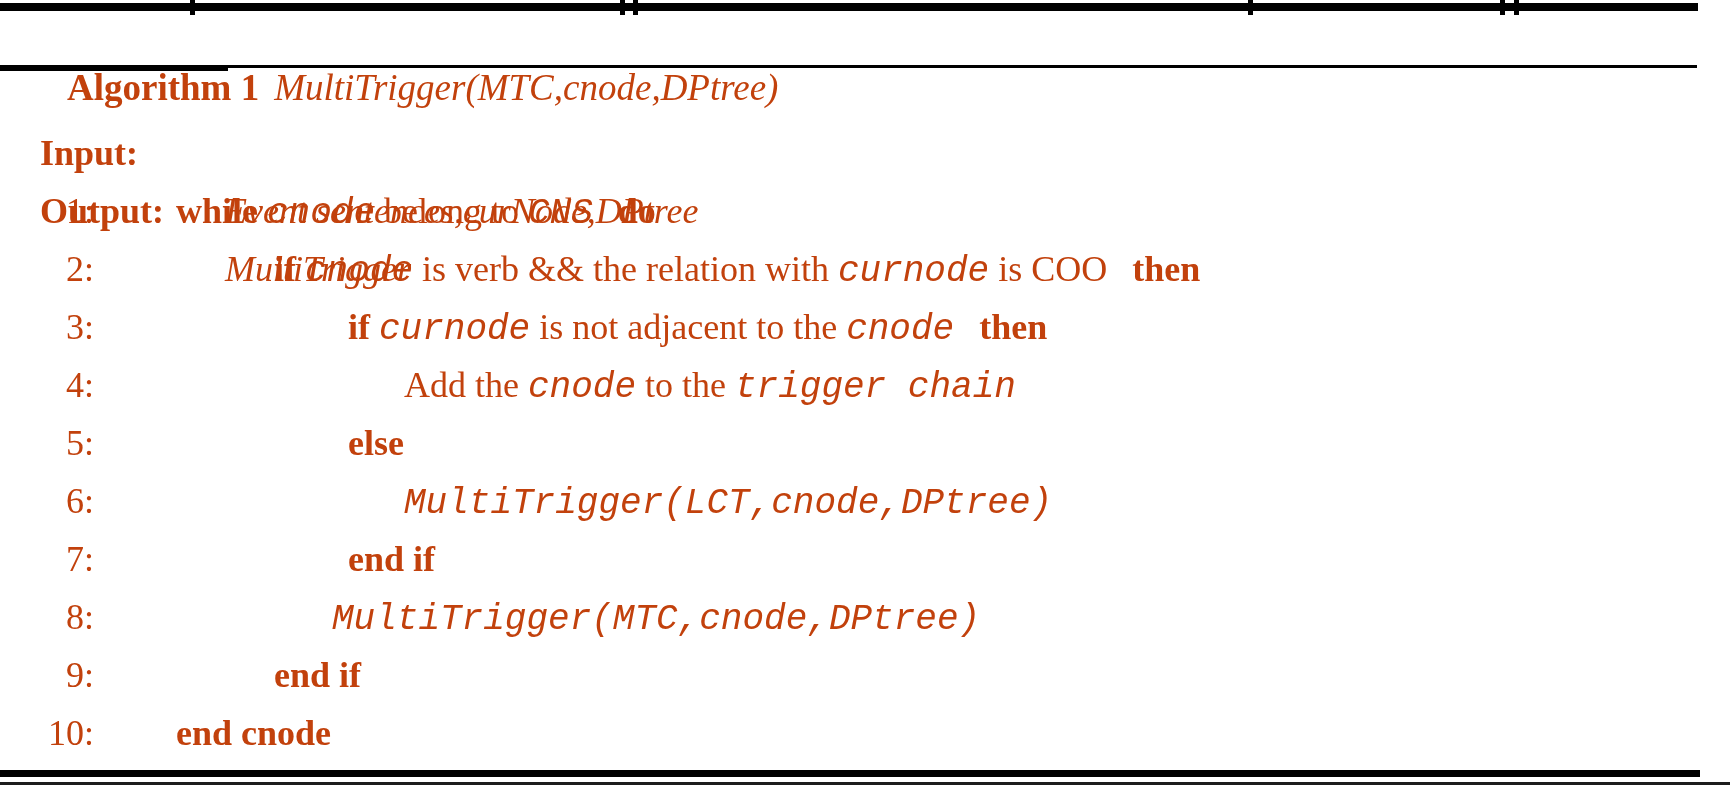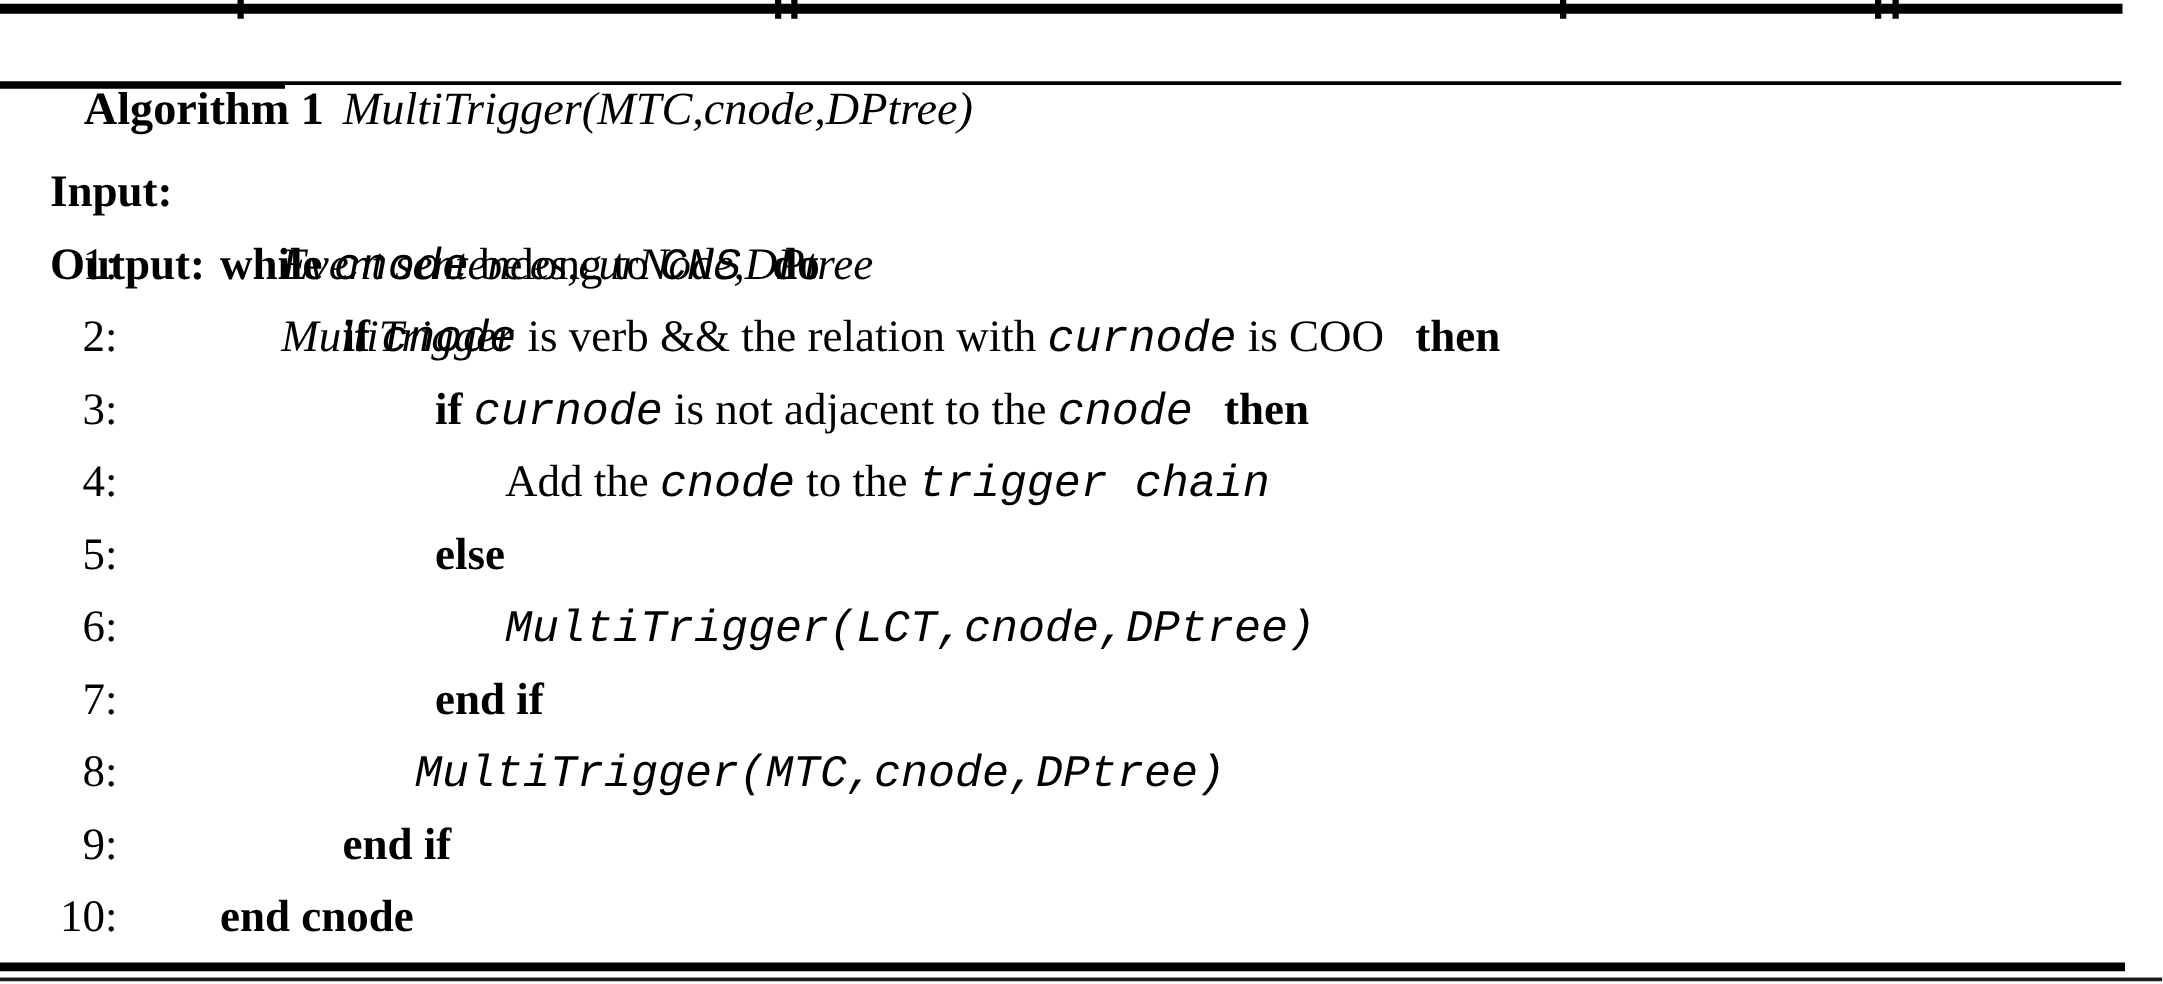--- a/index.html
+++ b/index.html
@@ -1,20 +1,20 @@
 <!DOCTYPE html>
 <html><head>
 <meta charset="utf-8">
 <style>
   html,body{margin:0;padding:0;background:#ffffff;}
   .page{
     position:relative;
     width:1730px;height:787px;
     background:#ffffff;
-    color:#000000;
+    color:#c2410c;
     font-family:"Liberation Serif","DejaVu Serif",serif;
     overflow:hidden;
   }
   .rule{position:absolute;background:#000000;}
   .top-bar{left:0;top:3px;width:1698px;height:8px;}
   .crop-mark{position:absolute;top:0;width:5px;height:15px;background:#000000;}
   .header{
     position:absolute;left:30px;top:13px;height:50px;line-height:50px;
     font-size:37px;white-space:pre;
   }

